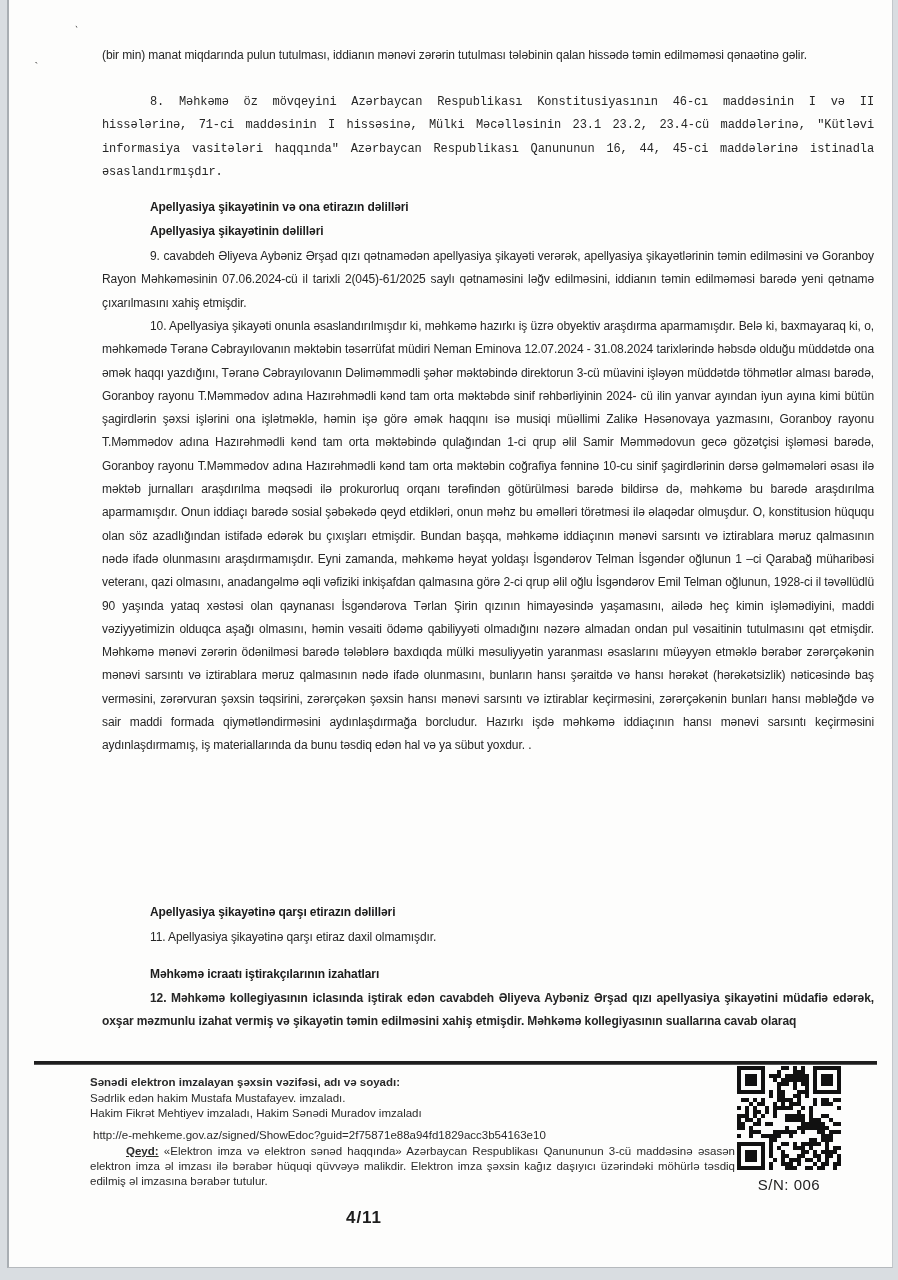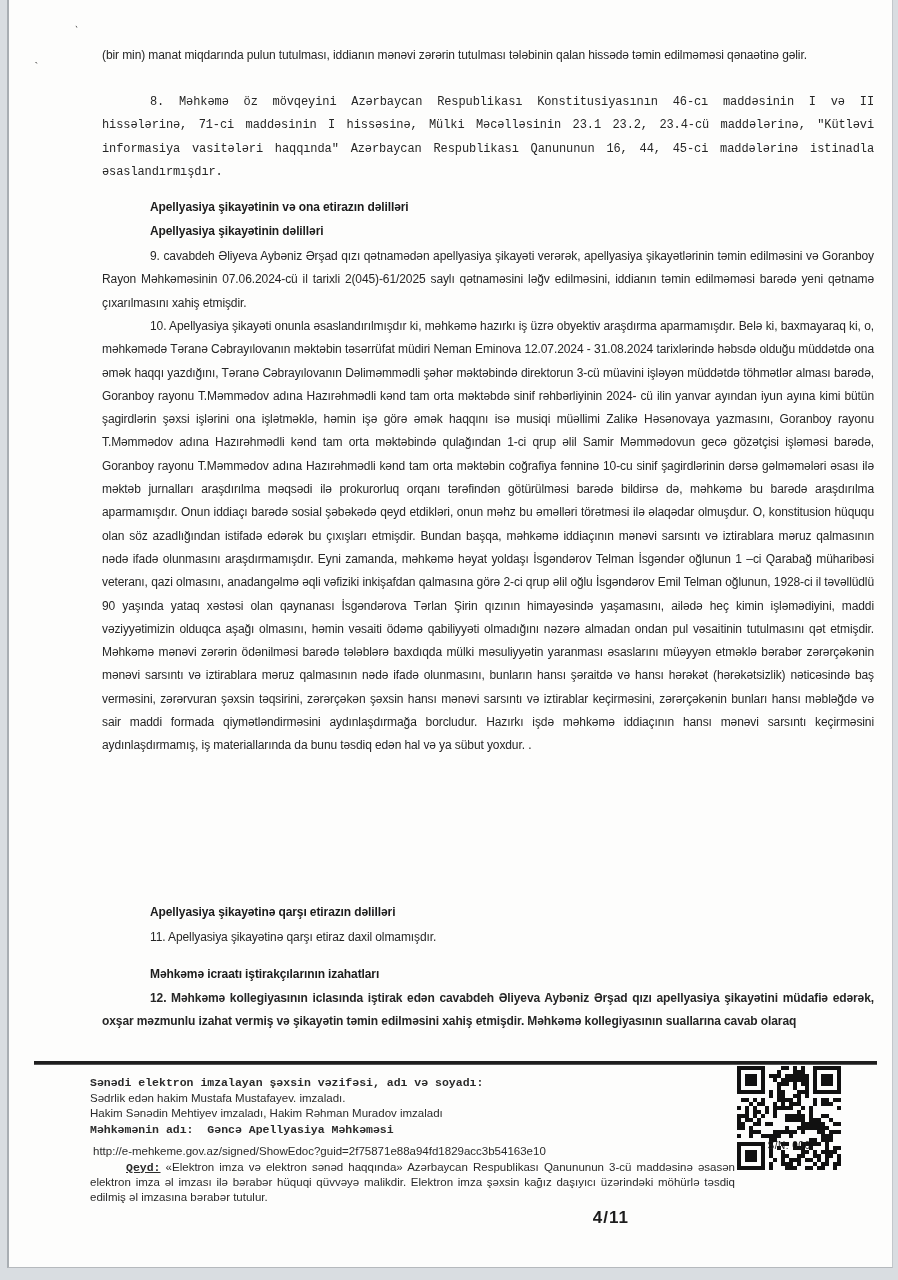--- a/index.html
+++ b/index.html
@@ -41,34 +41,34 @@
   .hd-4{top:963px;}
   .p-12{top:987px;font-weight:bold;}
 
   .divider{
     position:absolute;left:25px;top:1061px;width:843px;height:3px;
     background:#1e1e1e;border-bottom:1px solid #555;
   }
 
   .footer{position:absolute;left:81px;top:1075px;width:645px;font-size:11.5px;line-height:15.2px;color:#2a2a2a;}
   .f-line{margin:0 0 0.5px 0;}
-  .f-bold{font-weight:bold;font-family:Liberation Mono, monospace;}
+  .f-bold{font-weight:bold;}
   .f-underline{text-decoration:underline;margin-left:36px;}
   .f-gap{height:6px;}
   .f-note{text-align:justify;}
   .f-url{padding-left:3px;}
 
   .pagenum{
     position:absolute;left:90px;top:1208px;width:530px;
-    text-align:right;font-size:17px;font-weight:bold;letter-spacing:1px;color:#1d1d1d;
+    text-align:center;font-size:17px;font-weight:bold;letter-spacing:1px;color:#1d1d1d;
   }
   #qr-svg{position:absolute;left:728px;top:1066px;width:104px;height:104px;}
   .sn{
-    position:absolute;left:712px;top:1140px;width:136px;
-    text-align:center;font-size:10px;color:#1d1d1d;letter-spacing:0.5px;
+    position:absolute;left:712px;top:1176px;width:136px;
+    text-align:center;font-size:15px;color:#1d1d1d;letter-spacing:0.5px;
   }
 </style>
 </head>
 <body>
 
 <div class="page">
   <span class="speck s1">`</span>
   <span class="speck s2">`</span>
 
   <p class="body-p p-intro">(bir min) manat miqdarında pulun tutulması, iddianın mənəvi zərərin tutulması tələbinin qalan hissədə təmin edilməməsi qənaətinə gəlir.</p>
@@ -84,22 +84,21 @@
   <p class="body-p indent p-11">11. Apellyasiya şikayətinə qarşı etiraz daxil olmamışdır.</p>
 
   <p class="hd hd-4">Məhkəmə icraatı iştirakçılarının izahatları</p>
   <p class="body-p indent p-12">12. Məhkəmə kollegiyasının iclasında iştirak edən cavabdeh Əliyeva Aybəniz Ərşad qızı apellyasiya şikayətini müdafiə edərək, oxşar məzmunlu izahat vermiş və şikayətin təmin edilməsini xahiş etmişdir. Məhkəmə kollegiyasının suallarına cavab olaraq</p>
 
   <div class="divider"></div>
 
   <div class="footer">
     <div class="f-line f-bold">Sənədi elektron imzalayan şəxsin vəzifəsi, adı və soyadı:</div>
     <div class="f-line">Sədrlik edən hakim Mustafa Mustafayev. imzaladı.</div>
-    <div class="f-line">Hakim Sənədin Mehtiyev imzaladı, Hakim Rəhman Muradov imzaladı</div>
-    <div class="f-line f-bold"><span>Məhkəmənin adı:</span>&nbsp;&nbsp;<span>Gəncə Apellyasiya Məhkəməsi</span></div>
+    <div class="f-line">Hakim Fikrət Mehtiyev imzaladı, Hakim Sənədi Muradov imzaladı</div>
     <div class="f-gap"></div>
     <div class="f-line f-url">http://e-mehkeme.gov.az/signed/ShowEdoc?guid=2f75871e88a94fd1829acc3b54163e10</div>
     <div class="f-note"><span class="f-bold f-underline">Qeyd:</span> <span>«Elektron imza və elektron sənəd haqqında» Azərbaycan Respublikası Qanununun 3-cü maddəsinə əsasən elektron imza əl imzası ilə bərabər hüquqi qüvvəyə malikdir. Elektron imza şəxsin kağız daşıyıcı üzərindəki möhürlə təsdiq edilmiş əl imzasına bərabər tutulur.</span></div>
   </div>
 
   <svg id="qr-svg" viewBox="0 0 104 104">
       <rect x="44" y="0" width="4" height="4" fill="#111"></rect>
       <rect x="48" y="0" width="4" height="4" fill="#111"></rect>
       <rect x="56" y="0" width="4" height="4" fill="#111"></rect>
       <rect x="64" y="0" width="4" height="4" fill="#111"></rect>

